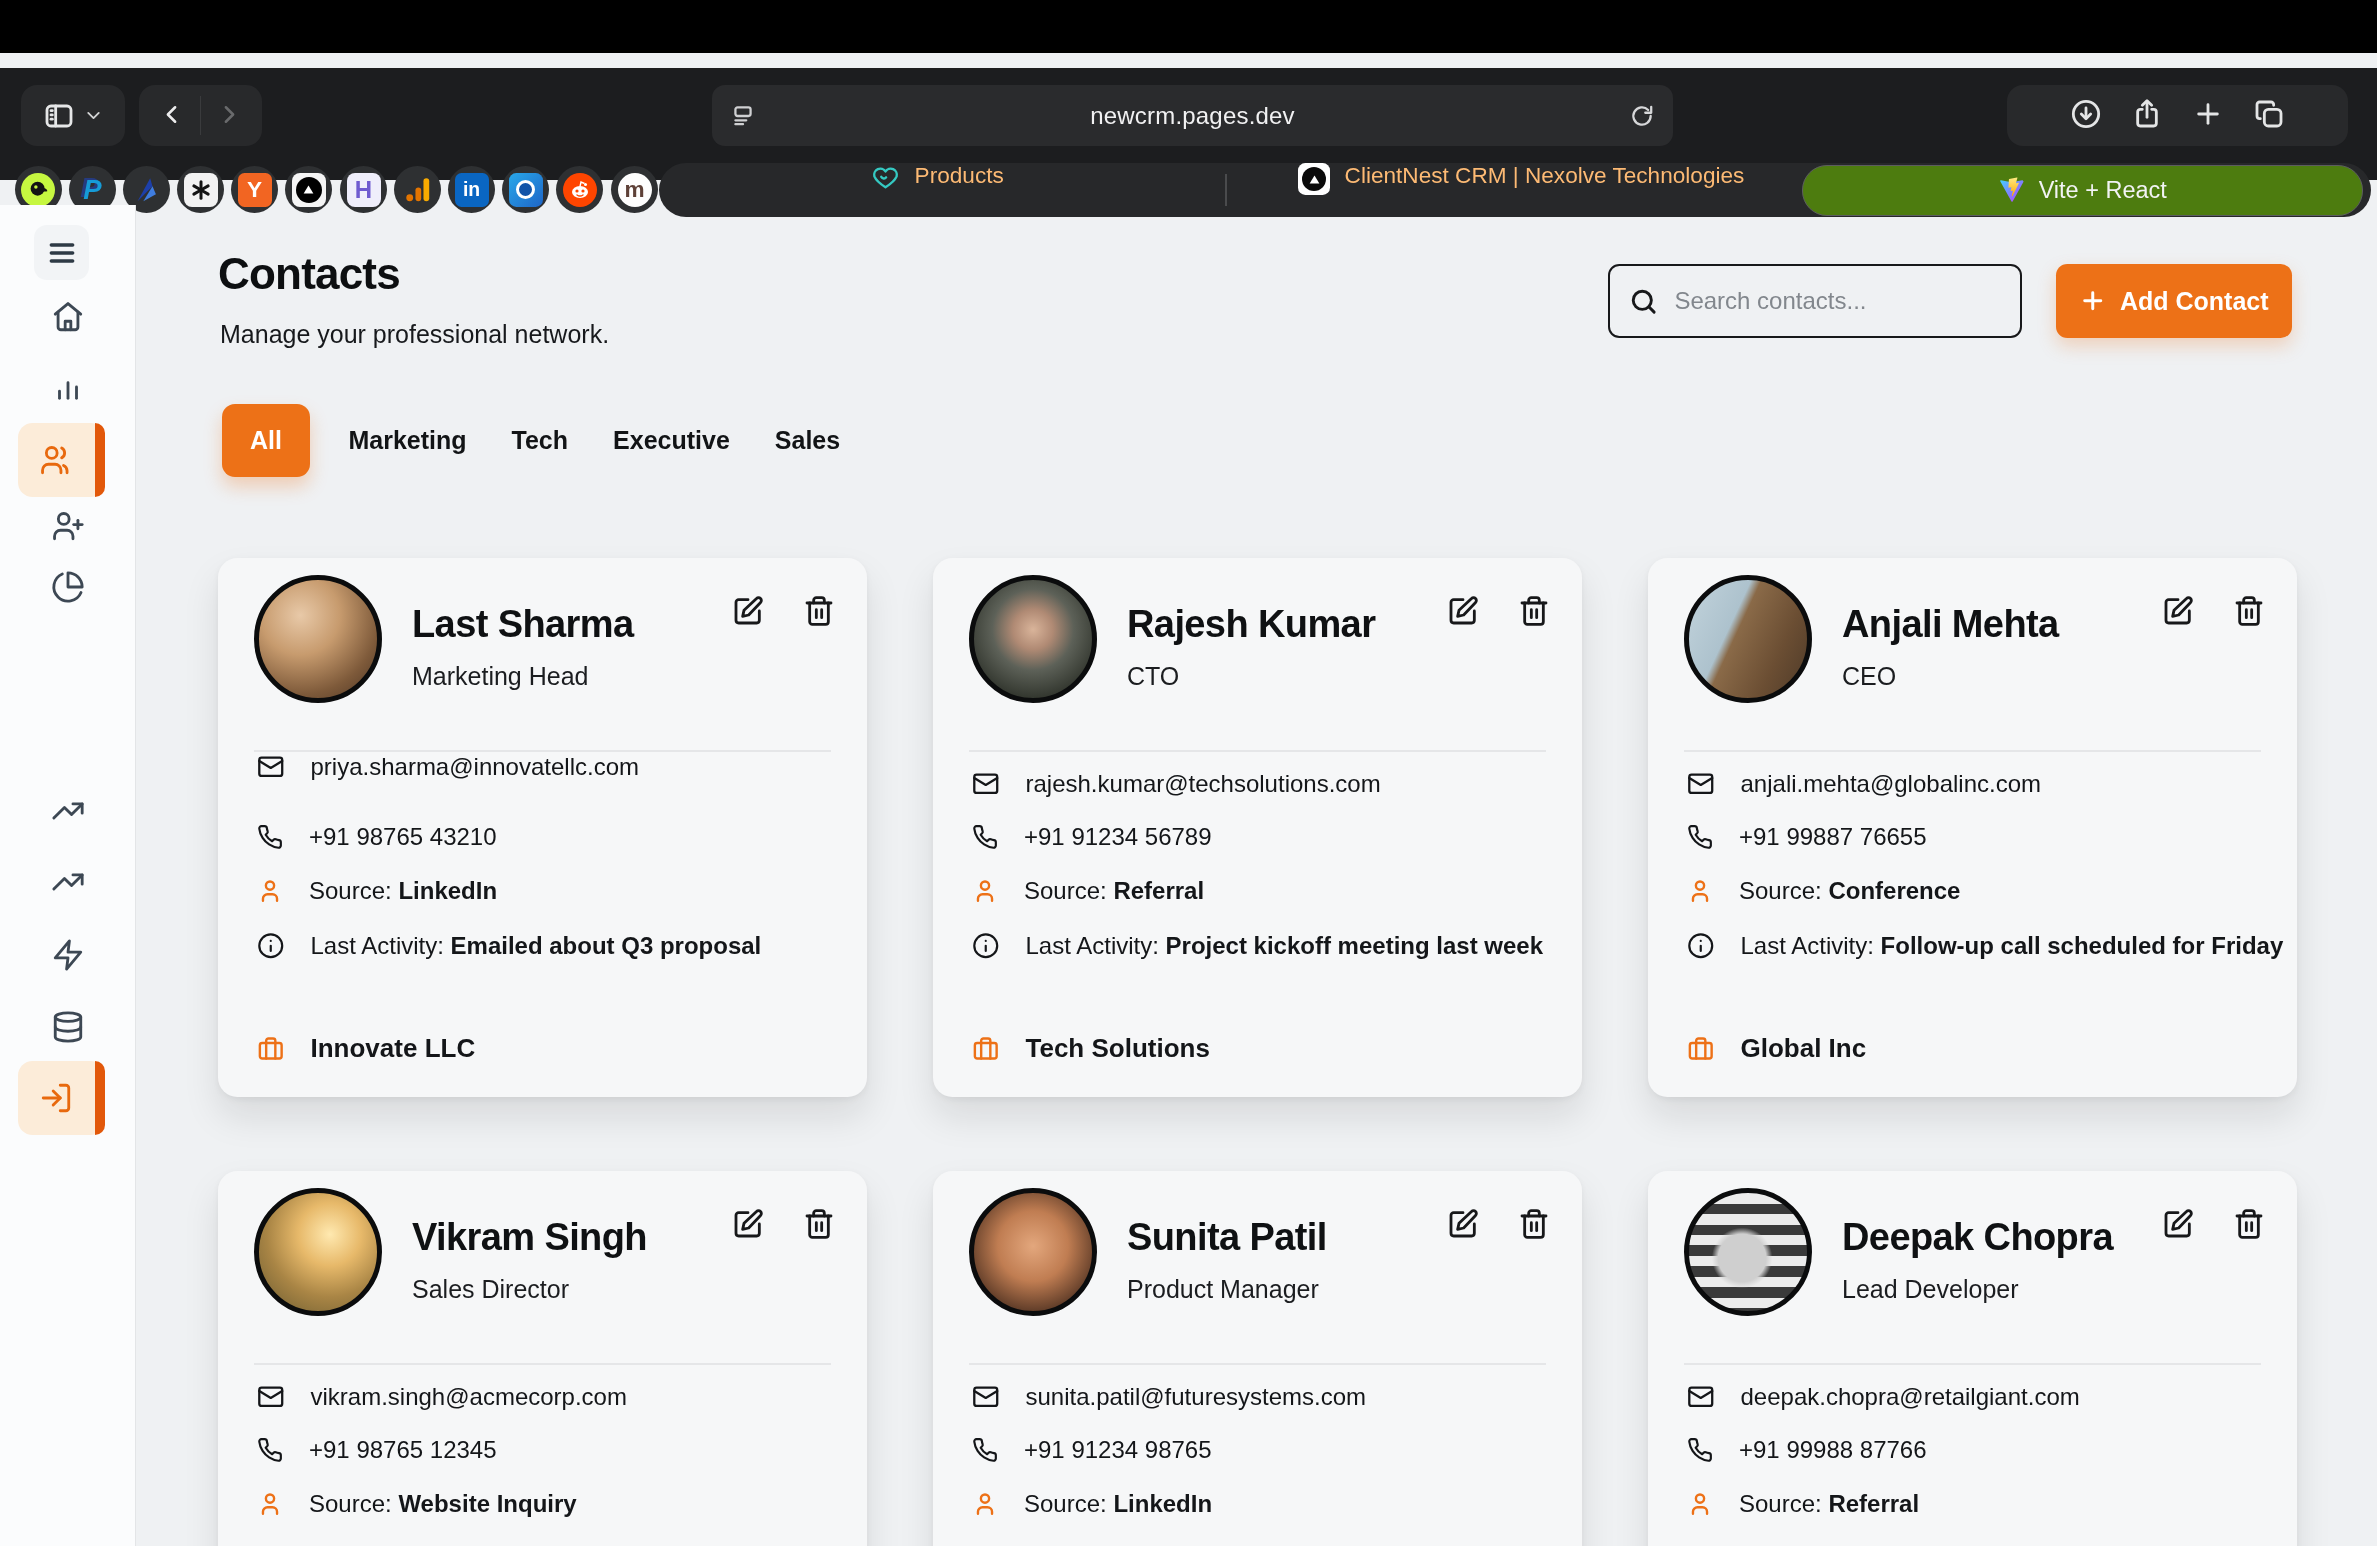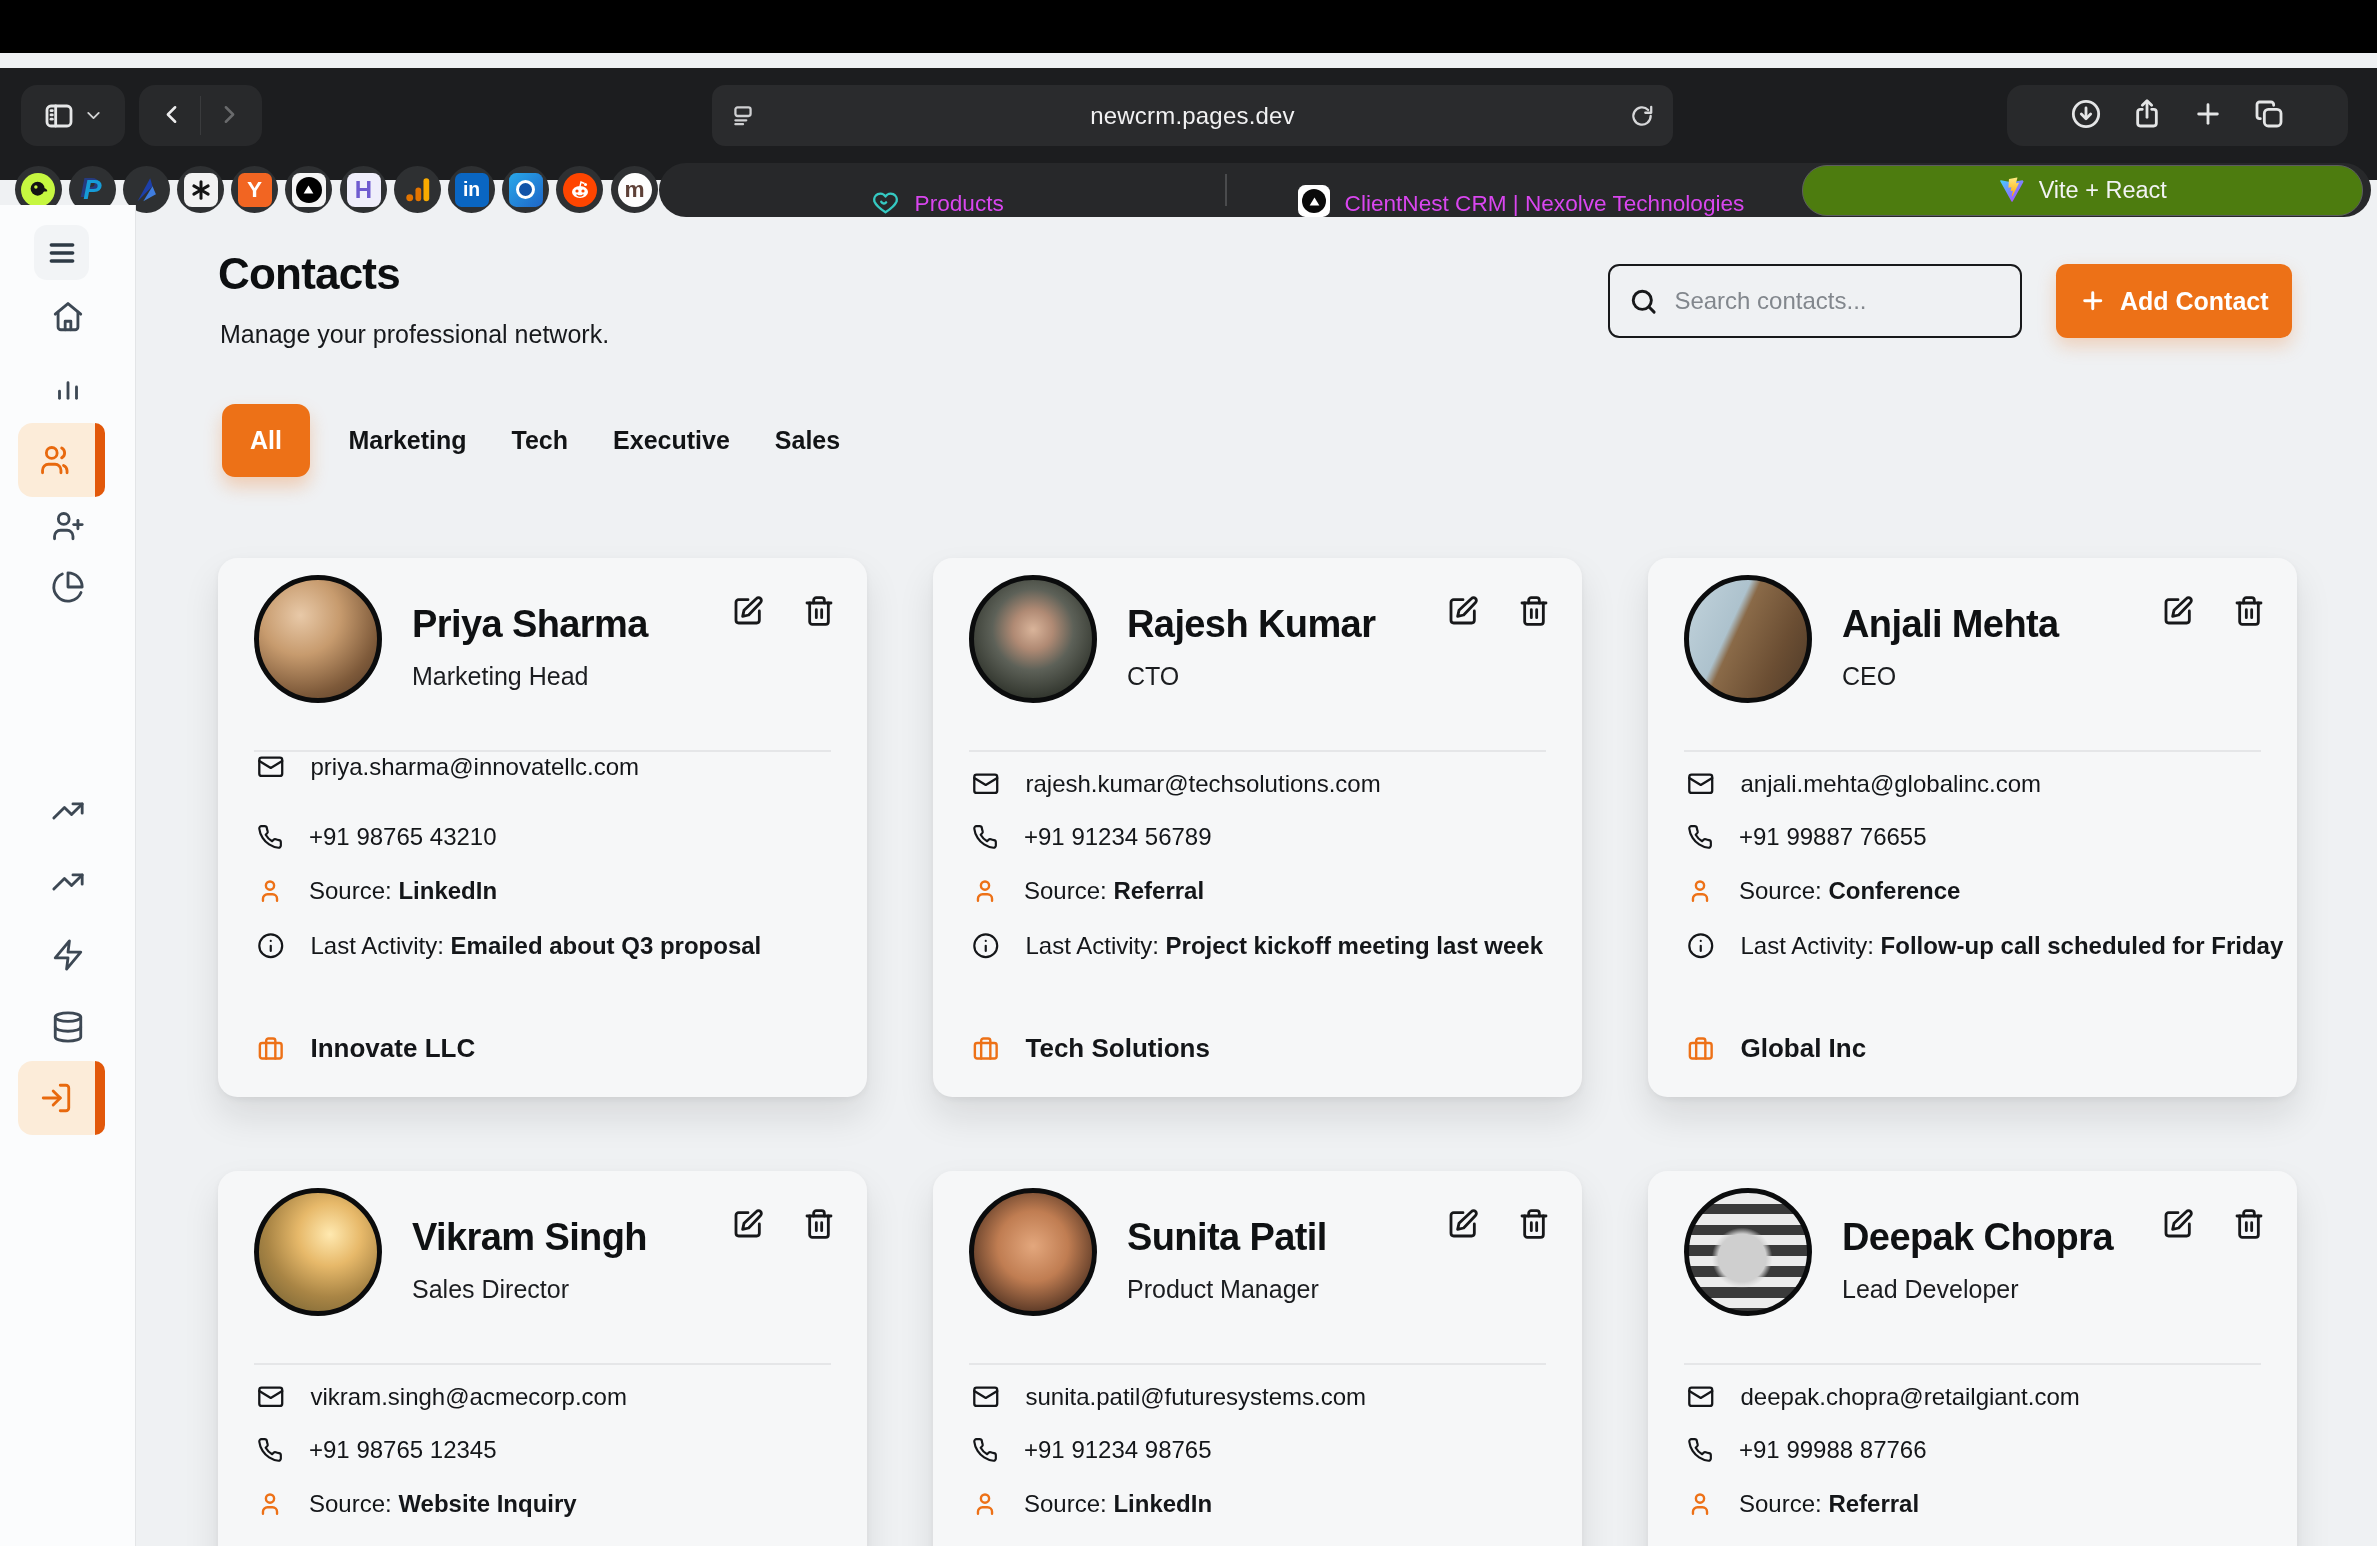--- a/index.html
+++ b/index.html
@@ -10,21 +10,21 @@
   .menubar { position:absolute; left:0; top:0; width:100%; height:53px; background:#000; }
   .chrome  { position:absolute; left:0; top:68px; width:100%; height:112px; background:#1c1d1f; }
   .pill { position:absolute; background:#28292b; border-radius:16px; display:flex; align-items:center; justify-content:center; }
   .tb-btn { display:flex; align-items:center; justify-content:center; width:57px; height:61px; cursor:default; }
   .urlbar { position:absolute; left:712px; top:17px; width:961px; height:61px; background:#2a2b2d; border-radius:13px;
             display:flex; align-items:center; padding:0 18px; }
   .url-text { flex:1; text-align:center; color:#f1f1f2; font-size:24px; letter-spacing:0.2px; }
   .favrow-chip { position:absolute; top:98px; width:47px; height:47px; border-radius:50%; background:#2e3032;
                  display:flex; align-items:center; justify-content:center; overflow:hidden; }
   .tabstrip { position:absolute; left:659px; top:95px; width:1712px; height:54px; background:#27282a; border-radius:27.5px; }
-  .tab-plain { position:absolute; top:0; height:54px; display:flex; align-items:flex-end; gap:14.6px; color:#d946ef; font-size:22.6px; }
+  .tab-plain { position:absolute; top:0; height:54px; display:flex; align-items:flex-start; gap:14.6px; color:#fdba74; font-size:22.6px; }
   .tab-divider { position:absolute; left:566px; top:11.3px; width:1.6px; height:32px; background:#4a4b4d; }
   .tab-active { position:absolute; left:1143px; top:1.6px; width:561px; height:51px; background:#4d7c0f; border:1.6px solid #5c5d5f;
                 border-radius:25px; display:flex; align-items:center; justify-content:center; gap:13px; color:#f2f3f4; font-size:23.5px; }
   .minichip { width:32px; height:32px; border-radius:7.3px; background:#fff; display:flex; align-items:center; justify-content:center; }
 
   
   .sidebar { position:absolute; left:0; top:205px; width:136px; height:1342px; background:#fbfcfd; border-right:1.6px solid #e3e5e7; }
   .hamburger { position:absolute; left:34px; top:20px; width:55px; height:55px; border-radius:13px; background:#f2f4f6;
                display:flex; align-items:center; justify-content:center; }
   .nav-item { position:absolute; left:68px; transform:translate(-50%,-50%); display:flex; align-items:center; justify-content:center; }
@@ -400,21 +400,21 @@
     <span class="filter active" style="background: rgb(237, 113, 23);">All</span>
     <span class="filter">Marketing</span>
     <span class="filter">Tech</span>
     <span class="filter">Executive</span>
     <span class="filter">Sales</span>
   </div>
 
 <div class="grid" id="grid">
     <div class="card">
     <div class="avatar" style="background:radial-gradient(circle at 35% 30%, #e8c9a8 0%, #c79b6e 35%, #7e5a3a 70%, #4a3322 100%);"></div>
-    <div class="c-name">Priya Sharma</div>
+    <div class="c-name">Last Sharma</div>
     <div class="c-title">Marketing Head</div>
     <span class="c-edit flexc">
         <svg width="32" height="32" viewBox="0 0 24 24" fill="none" stroke="#17181a" stroke-width="2.1" stroke-linecap="round" stroke-linejoin="round">
           <path d="M12 3.5H5a2 2 0 0 0-2 2V19a2 2 0 0 0 2 2h13.5a2 2 0 0 0 2-2v-7"></path>
           <path d="M18.4 2.6a2.1 2.1 0 0 1 3 3L12.5 15 8 16l1-4.5Z"></path>
         </svg>
       </span>
     <span class="c-trash flexc">
         <svg width="32" height="32" viewBox="0 0 24 24" fill="none" stroke="#17181a" stroke-width="2.1" stroke-linecap="round" stroke-linejoin="round">
           <path d="M3 6h18"></path>

